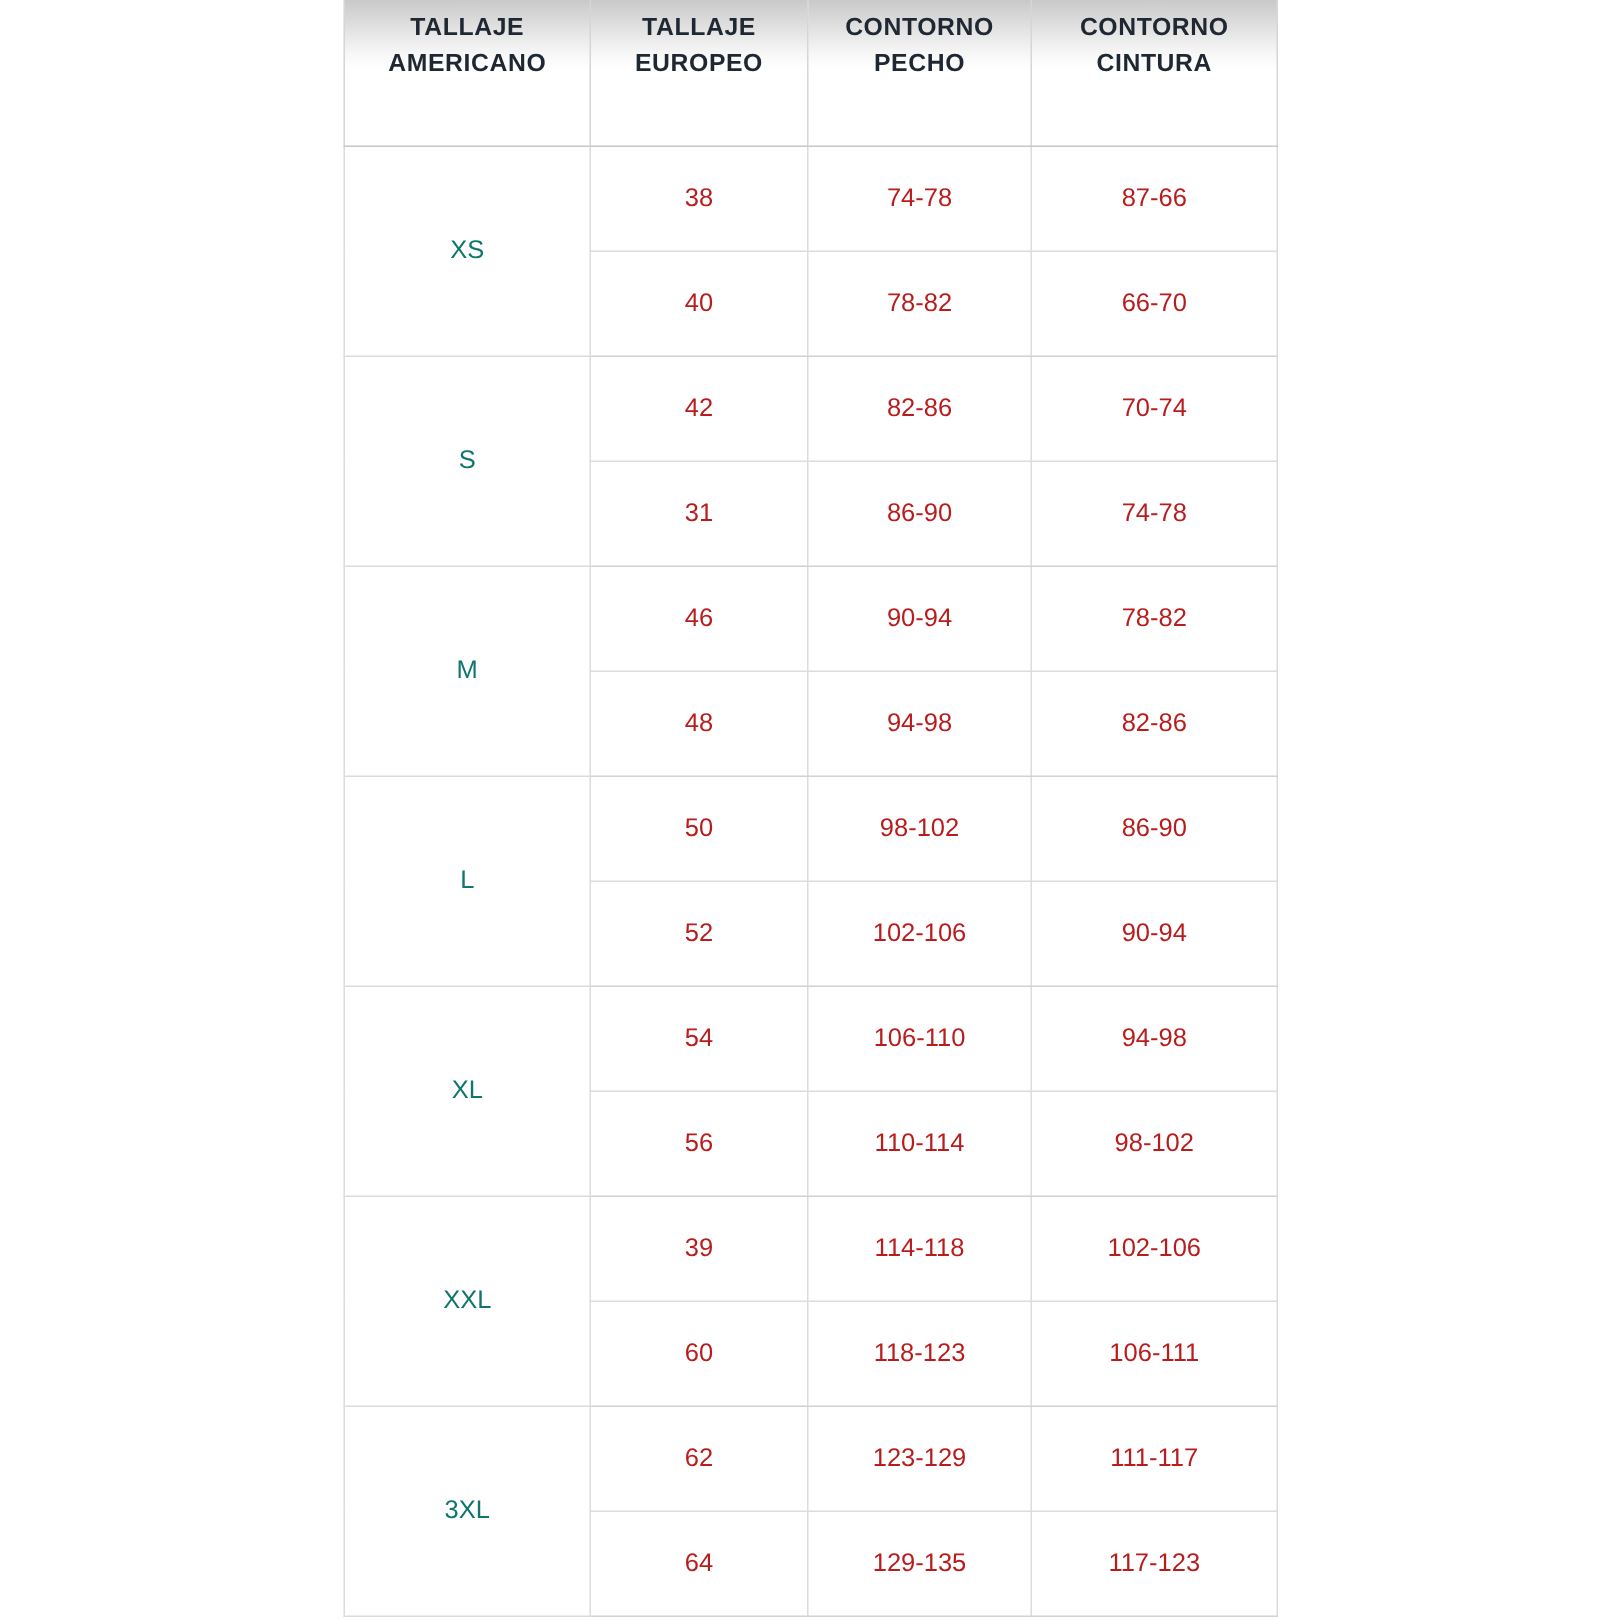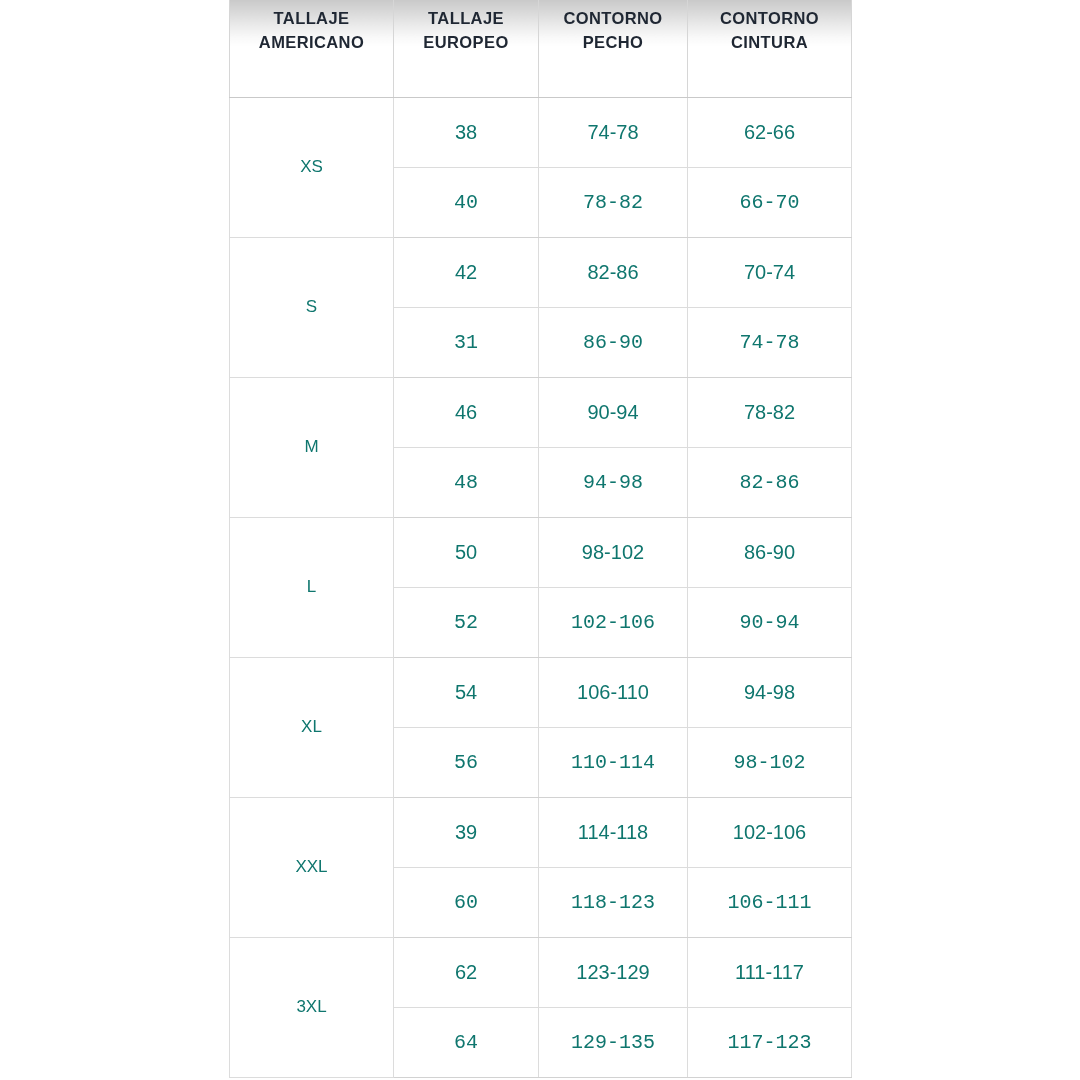--- a/index.html
+++ b/index.html
@@ -67,43 +67,42 @@
     border-left: 1px solid #d6d6d6;
   }
   thead th .hdr-l1 { display: block; }
   thead th .hdr-l2 { display: block; }
 
   
   tbody td {
     height: 70px;
     text-align: center;
     vertical-align: middle;
-    font-size: 20px;
-    color: #0f766e;
+    font-size: 17px;
+    color: #b91c1c;
     border-right: 1px solid #dcdcdc;
     border-bottom: 1px solid #dcdcdc;
     background: #ffffff;
     box-sizing: border-box;
     padding: 0 4px;
   }
   tbody td:first-child {
     border-left: 1px solid #dcdcdc;
   }
 
   
   tbody td.us-size {
     font-size: 17px;
     color: #0f766e;
     border-bottom: 1px solid #dcdcdc;
   }
 
   
   tbody tr.group-end td {
     border-bottom: 1px solid #d2d2d2;
-    font-family: Liberation Mono, monospace;
   }
 </style>
 </head>
 <body>
 
 <div id="page">
   <div id="size-table-wrap">
     <table class="size-table">
       <colgroup>
         <col class="c1">
@@ -130,21 +129,21 @@
             <span class="hdr-l2">CINTURA</span>
           </th>
         </tr>
       </thead>
       <tbody>
 
         <tr>
           <td class="us-size" rowspan="2">XS</td>
           <td>38</td>
           <td>74-78</td>
-          <td>62-66</td>
+          <td>87-66</td>
         </tr>
         <tr class="group-end">
           <td>40</td>
           <td>78-82</td>
           <td>66-70</td>
         </tr>
 
         <tr>
           <td class="us-size" rowspan="2">S</td>
           <td>42</td>

